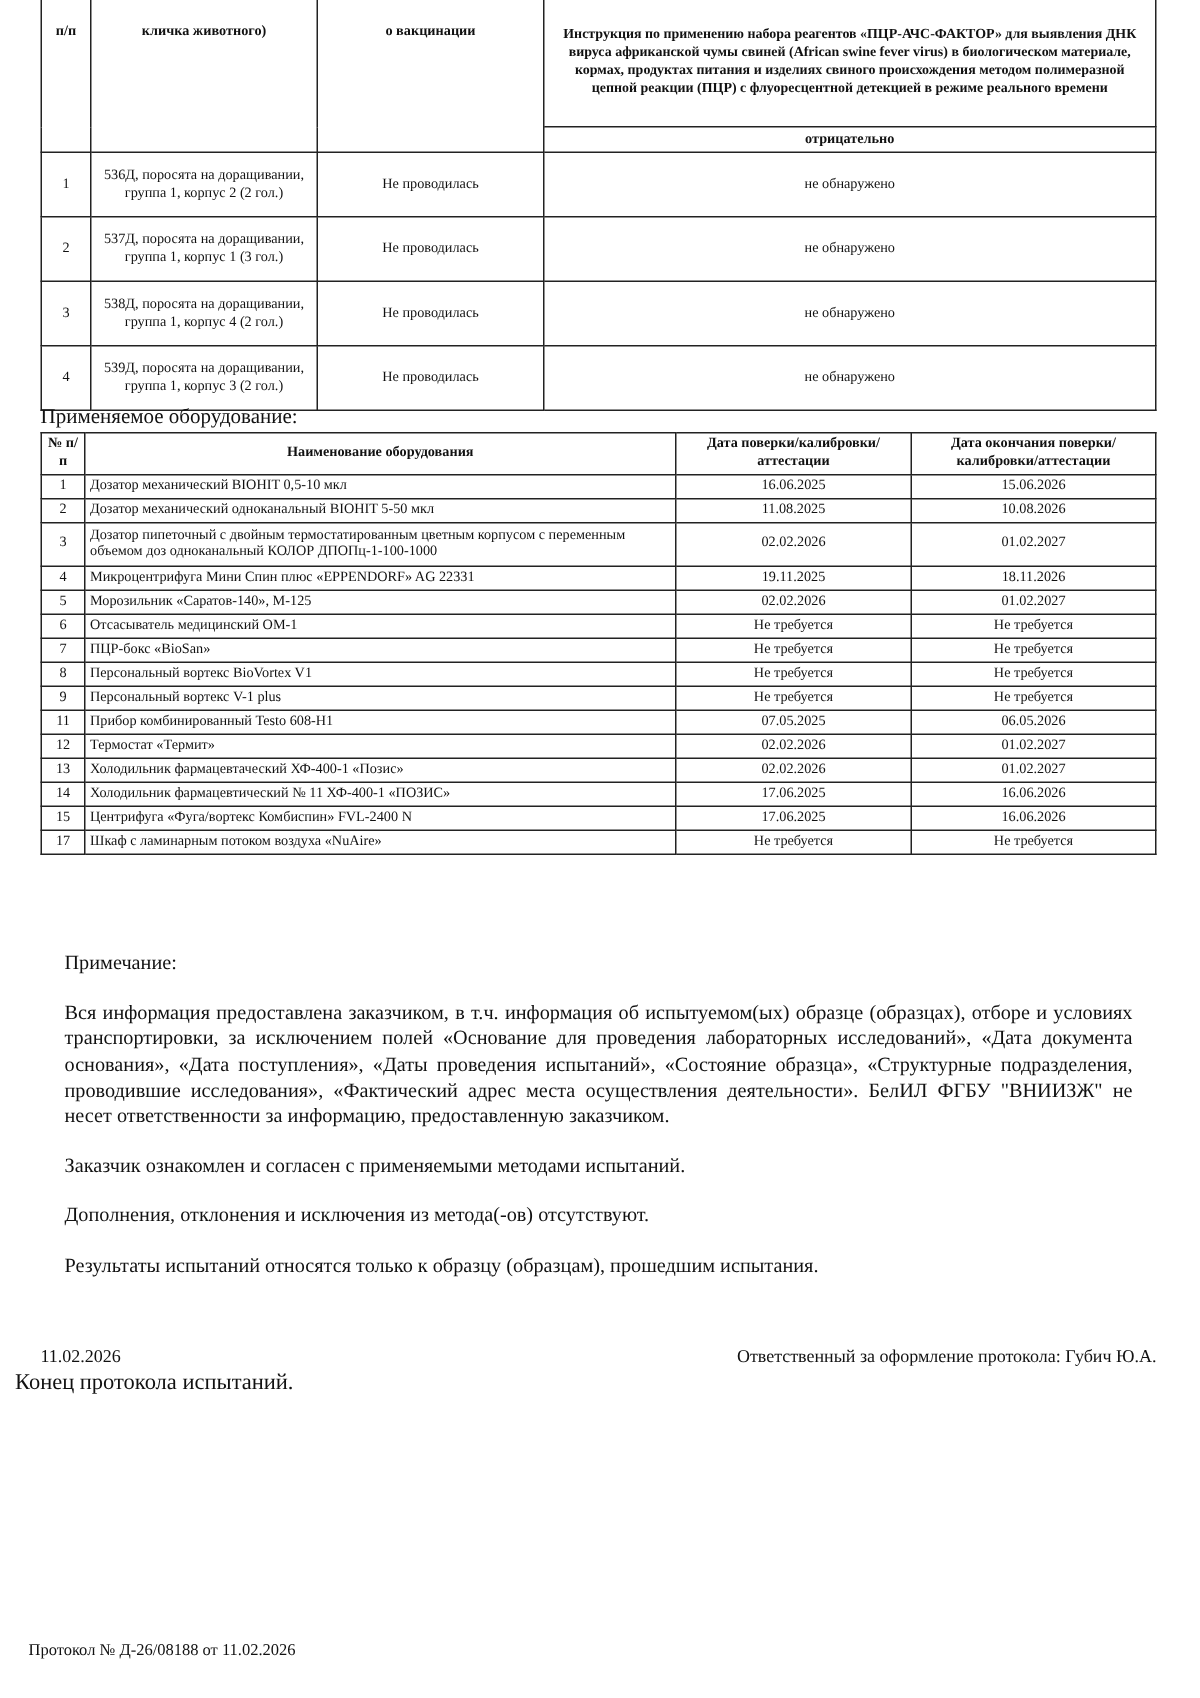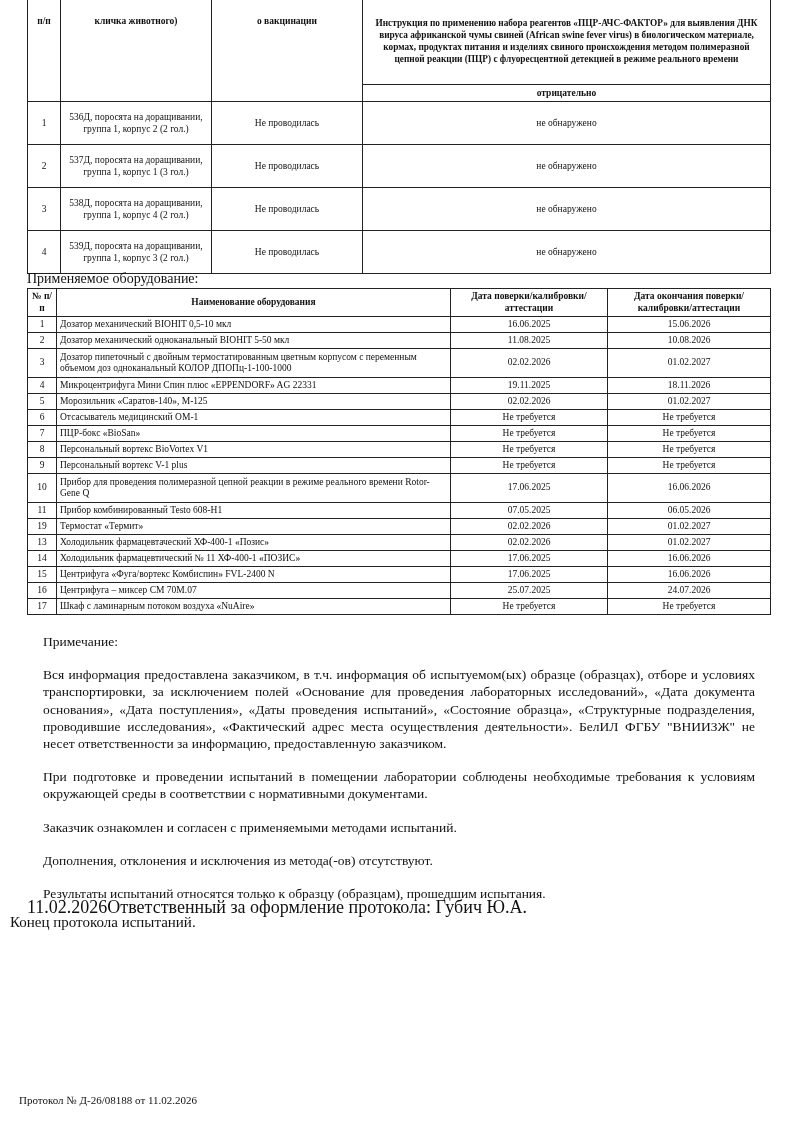--- a/index.html
+++ b/index.html
@@ -27,21 +27,21 @@
   #equip td { height: 15px; line-height: 11.5px; padding: 0 3px; }
   #equip td.num { text-align: center; width: 22px; }
   #equip td.name { text-align: left; }
   #equip td.date { text-align: center; width: 150px; }
   #equip td.date2 { text-align: center; width: 156px; }
   #equip tr.tall td { height: 28px; }
 
   #notes { position: absolute; left: 27px; top: 617px; width: 744px; font-size: 13.5px; line-height: 17.2px; text-align: justify; }
   #notes p { margin: 16px; }
 
-  #sign-row { position: absolute; left: 27px; top: 897px; width: 744px; font-size: 18px; display: flex; justify-content: flex-start; }
+  #sign-row { position: absolute; left: 27px; top: 897px; width: 744px; font-size: 12px; display: flex; justify-content: space-between; }
   #end-text { position: absolute; left: 10px; top: 914px; font-size: 15px; }
 
   #footer { position: absolute; left: 19px; top: 1093px; width: 762px; font-size: 11px; line-height: 14px; }
   #footer .line2 { display: flex; justify-content: space-between; margin-top: 28px; }
 </style>
 </head>
 <body>
 
 <table id="results">
   <tbody>
@@ -138,34 +138,28 @@
         <td class="name">Персональный вортекс BioVortex V1</td>
         <td class="date">Не требуется</td>
         <td class="date2">Не требуется</td>
       </tr>
   <tr>
         <td class="num">9</td>
         <td class="name">Персональный вортекс V-1 plus</td>
         <td class="date">Не требуется</td>
         <td class="date2">Не требуется</td>
       </tr>
-  <tr class="tall">
-        <td class="num">10</td>
-        <td class="name">Прибор для проведения полимеразной цепной реакции в режиме реального времени Rotor-Gene Q</td>
-        <td class="date">17.06.2025</td>
-        <td class="date2">16.06.2026</td>
-      </tr>
   <tr>
         <td class="num">11</td>
         <td class="name">Прибор комбинированный Testo 608-H1</td>
         <td class="date">07.05.2025</td>
         <td class="date2">06.05.2026</td>
       </tr>
   <tr>
-        <td class="num">19</td>
+        <td class="num">12</td>
         <td class="name">Термостат «Термит»</td>
         <td class="date">02.02.2026</td>
         <td class="date2">01.02.2027</td>
       </tr>
   <tr>
         <td class="num">13</td>
         <td class="name">Холодильник фармацевтаческий ХФ-400-1 «Позис»</td>
         <td class="date">02.02.2026</td>
         <td class="date2">01.02.2027</td>
       </tr>
@@ -175,38 +169,31 @@
         <td class="date">17.06.2025</td>
         <td class="date2">16.06.2026</td>
       </tr>
   <tr>
         <td class="num">15</td>
         <td class="name">Центрифуга «Фуга/вортекс Комбиспин» FVL-2400 N</td>
         <td class="date">17.06.2025</td>
         <td class="date2">16.06.2026</td>
       </tr>
   <tr>
-        <td class="num">16</td>
-        <td class="name">Центрифуга – миксер СМ 70М.07</td>
-        <td class="date">25.07.2025</td>
-        <td class="date2">24.07.2026</td>
-      </tr>
-  <tr>
         <td class="num">17</td>
         <td class="name">Шкаф с ламинарным потоком воздуха «NuAire»</td>
         <td class="date">Не требуется</td>
         <td class="date2">Не требуется</td>
       </tr>
 </tbody>
   </table>
 
 <div id="notes">
   <p>Примечание:</p>
   <p>Вся информация предоставлена заказчиком, в т.ч. информация об испытуемом(ых) образце (образцах), отборе и условиях транспортировки, за исключением полей «Основание для проведения лабораторных исследований», «Дата документа основания», «Дата поступления», «Даты проведения испытаний», «Состояние образца», «Структурные подразделения, проводившие исследования», «Фактический адрес места осуществления деятельности». БелИЛ ФГБУ "ВНИИЗЖ" не несет ответственности за информацию, предоставленную заказчиком.</p>
-  <p>При подготовке и проведении испытаний в помещении лаборатории соблюдены необходимые требования к условиям окружающей среды в соответствии с нормативными документами.</p>
   <p>Заказчик ознакомлен и согласен с применяемыми методами испытаний.</p>
   <p>Дополнения, отклонения и исключения из метода(-ов) отсутствуют.</p>
   <p>Результаты испытаний относятся только к образцу (образцам), прошедшим испытания.</p>
 </div>
 
 <div id="sign-row">
   <span>11.02.2026</span>
   <span>Ответственный за оформление протокола: Губич Ю.А.</span>
 </div>
 <div id="end-text">Конец протокола испытаний.</div>

